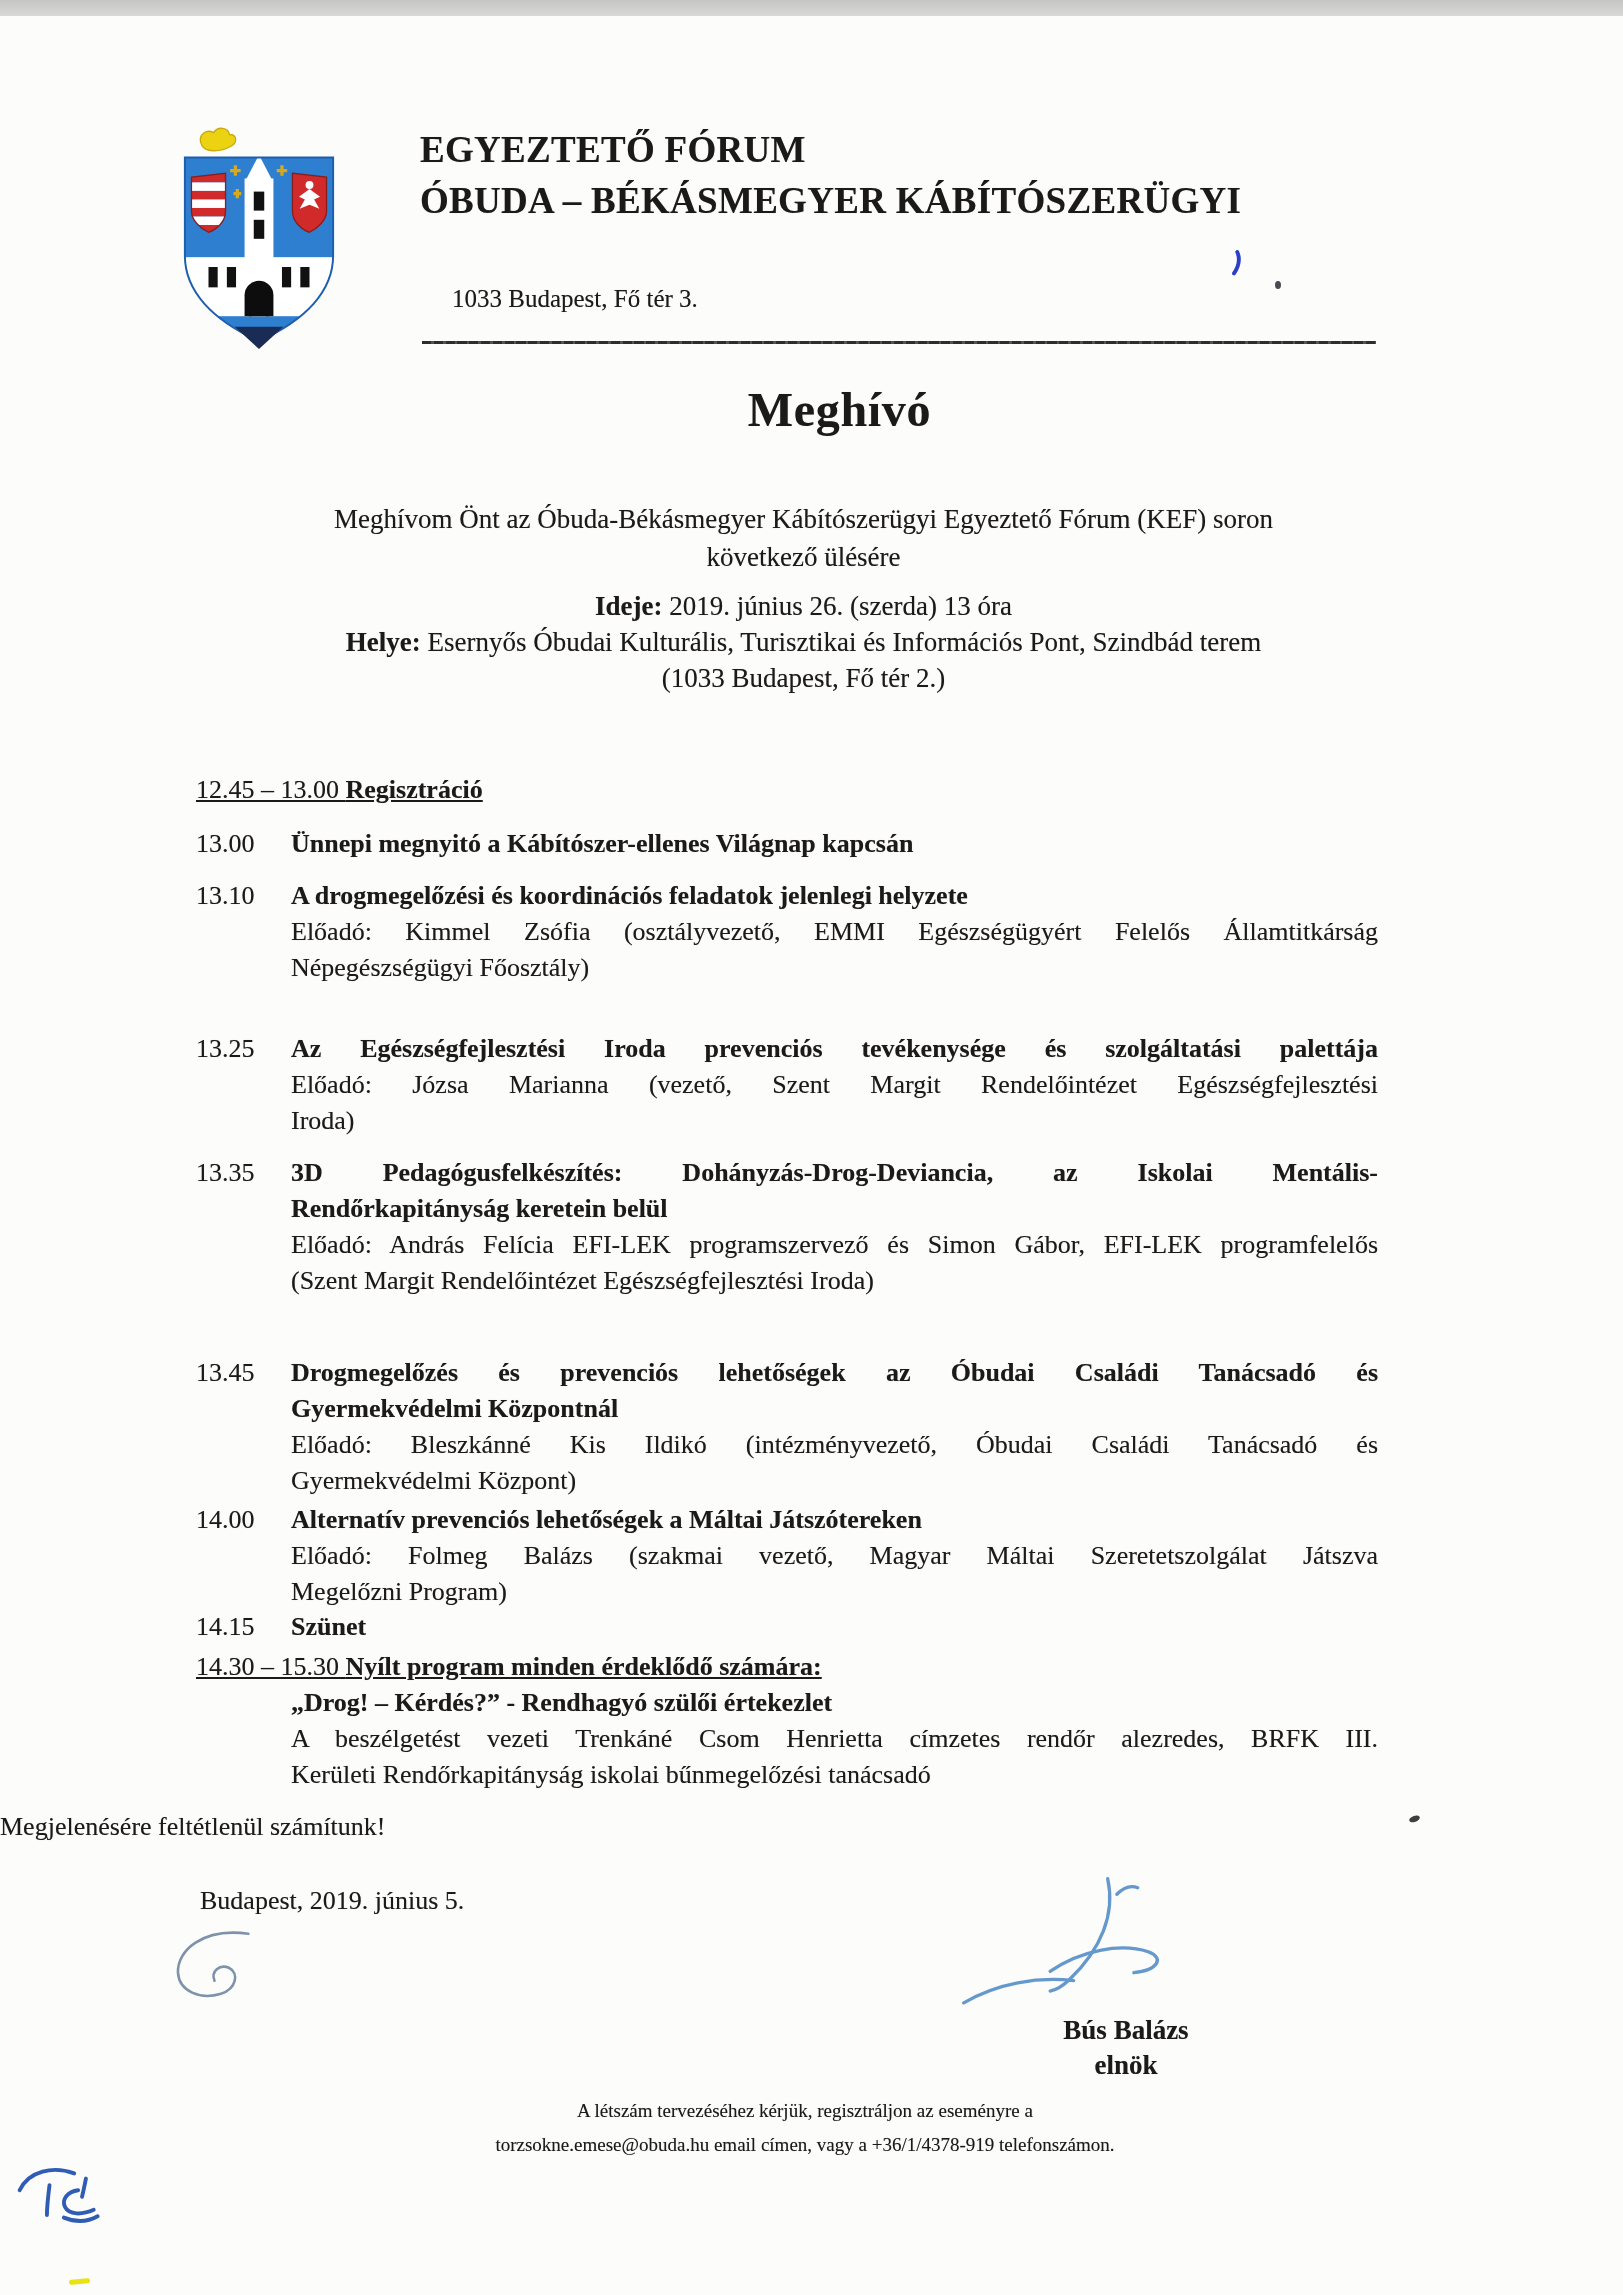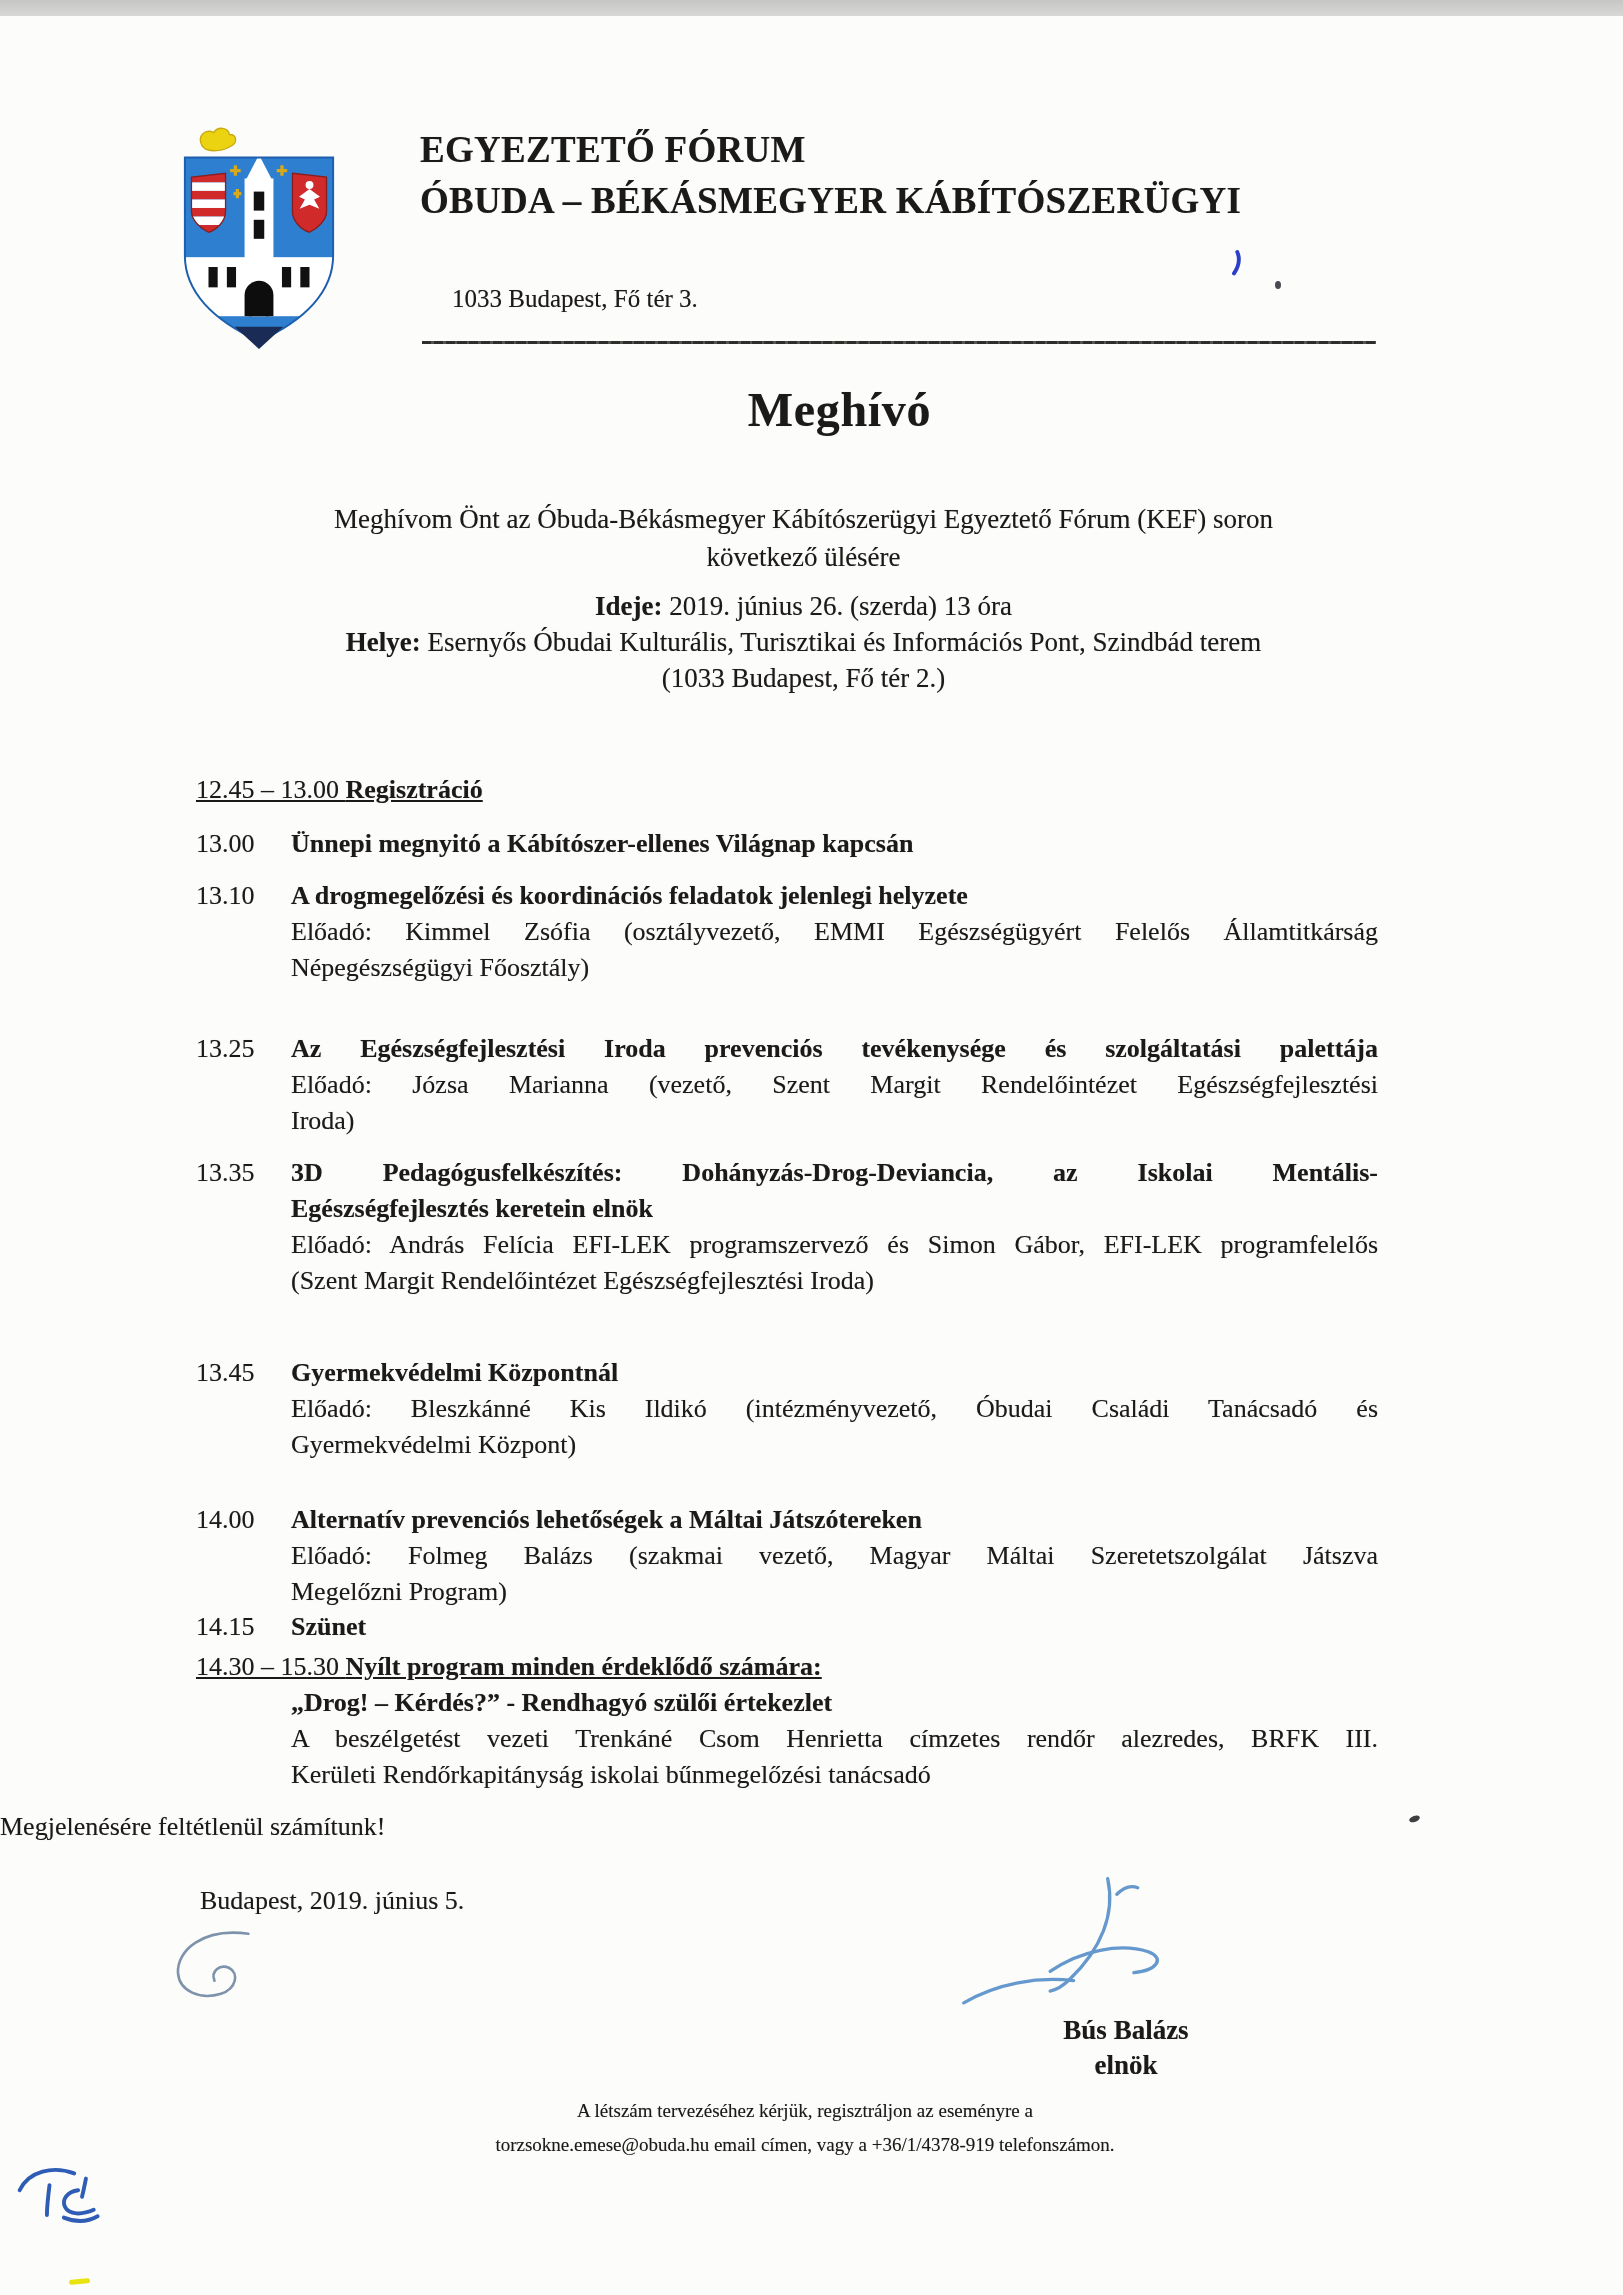--- a/index.html
+++ b/index.html
@@ -173,29 +173,30 @@
       <div class="b stretch">Az Egészségfejlesztési Iroda prevenciós tevékenysége és szolgáltatási palettája</div>
       <div class="stretch">Előadó: Józsa Marianna (vezető, Szent Margit Rendelőintézet Egészségfejlesztési</div>
       <div>Iroda)</div>
     </div>
   </div>
 
   <div class="abs txt agenda-item" style="top:1155px">
     <div class="time">13.35</div>
     <div class="content">
       <div class="b stretch">3D Pedagógusfelkészítés: Dohányzás-Drog-Deviancia, az Iskolai Mentális-</div>
-      <div class="b">Egészségfejlesztés keretein elnök</div>
+      <div class="b">Rendőrkapitányság keretein belül</div>
       <div class="stretch">Előadó: András Felícia EFI-LEK programszervező és Simon Gábor, EFI-LEK programfelelős</div>
       <div>(Szent Margit Rendelőintézet Egészségfejlesztési Iroda)</div>
     </div>
   </div>
 
   <div class="abs txt agenda-item" style="top:1355px">
     <div class="time">13.45</div>
     <div class="content">
+      <div class="b stretch">Drogmegelőzés és prevenciós lehetőségek az Óbudai Családi Tanácsadó és</div>
       <div class="b">Gyermekvédelmi Központnál</div>
       <div class="stretch">Előadó: Bleszkánné Kis Ildikó (intézményvezető, Óbudai Családi Tanácsadó és</div>
       <div>Gyermekvédelmi Központ)</div>
     </div>
   </div>
 
   <div class="abs txt agenda-item" style="top:1502px">
     <div class="time">14.00</div>
     <div class="content">
       <div class="b">Alternatív prevenciós lehetőségek a Máltai Játszótereken</div>

